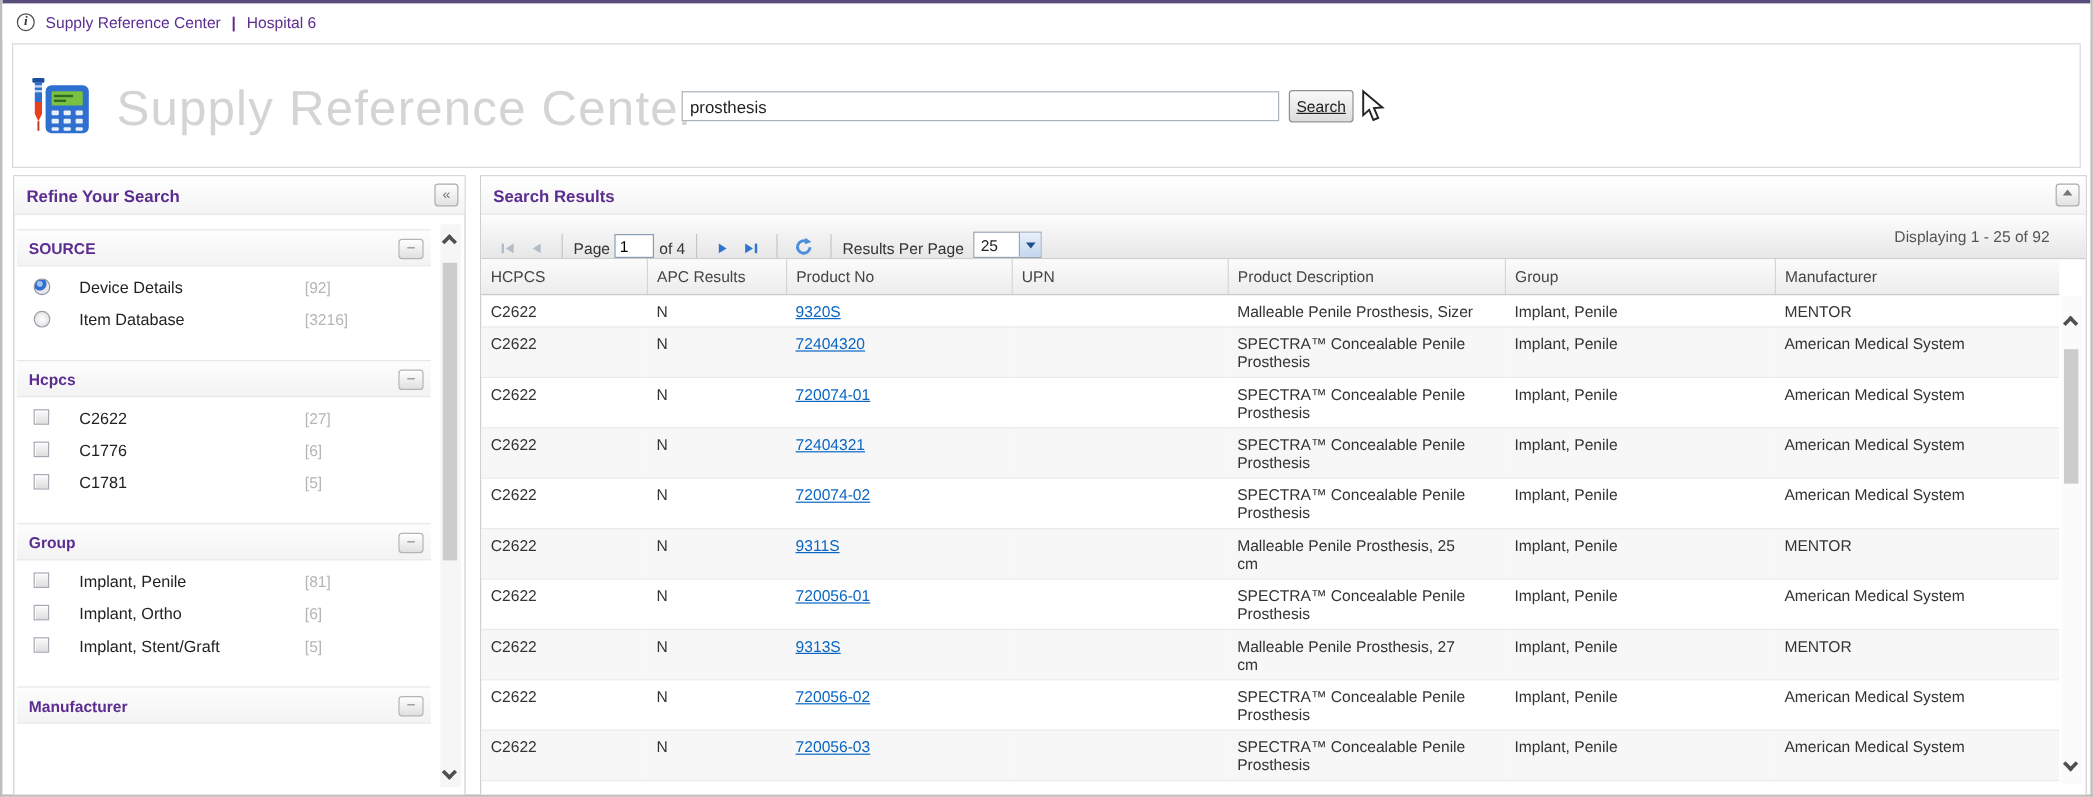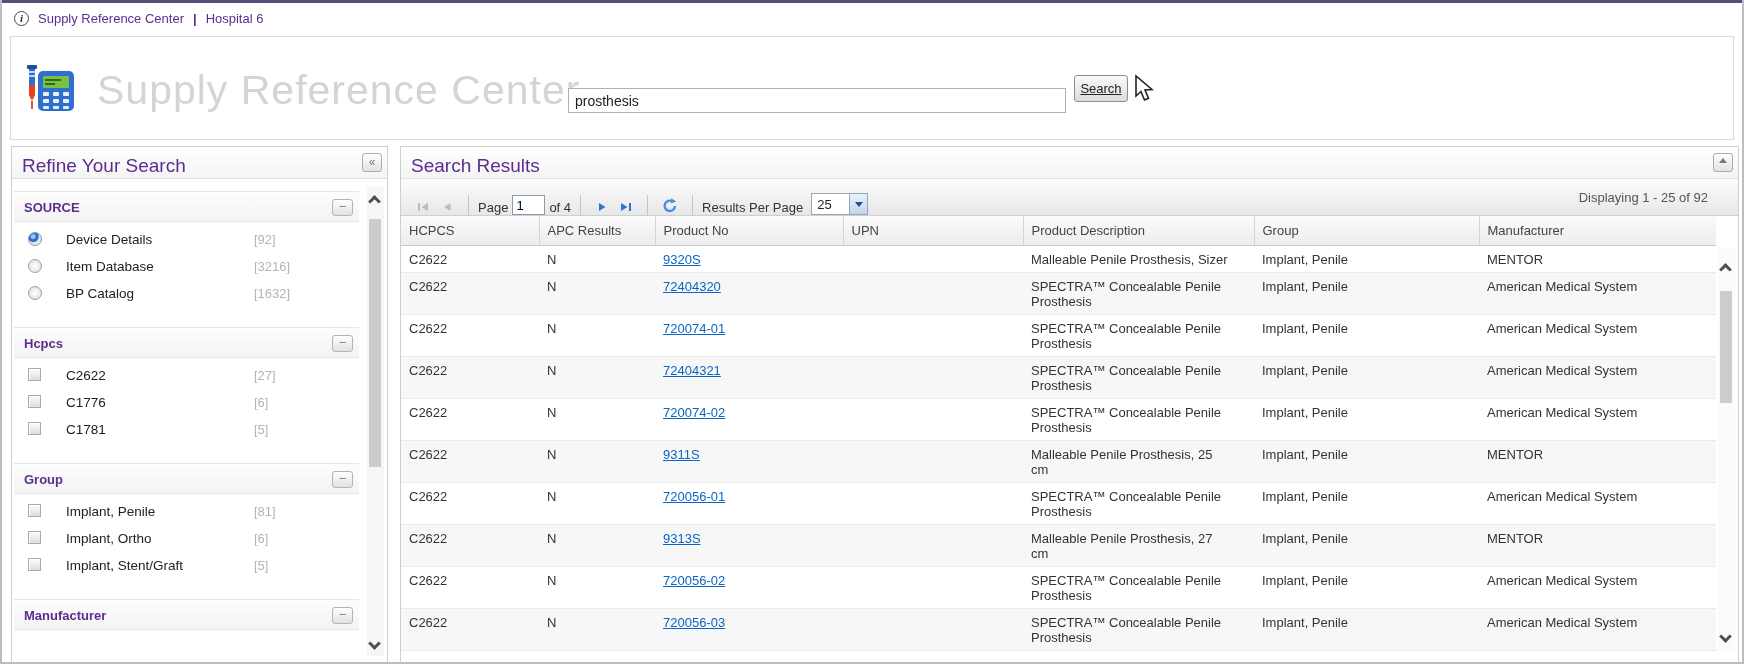--- a/index.html
+++ b/index.html
@@ -14,32 +14,32 @@
                 color:#333; font:bold italic 11px "Liberation Serif", serif;
                 display:flex; align-items:center; justify-content:center; }
   .toplink { color:#5c2d91; font-size:13px; text-decoration:none; cursor:pointer; }
   .topsep { color:#5c2d91; font-weight:bold; font-size:13px; }
   
   .header-box { position:absolute; left:8px; top:36px; right:8px; height:104px;
                 border:1px solid #d9d9d9; background:#fff; }
   .logo { position:absolute; left:12px; top:26px; }
   .app-title { position:absolute; left:86px; top:30px; font-size:41px; color:#d4d4d4; letter-spacing:1px; white-space:nowrap; }
   .search-input { position:absolute; left:557px; top:39px; width:498px; height:25px;
-                  border:1px solid #a9b2ba; font-size:14px; padding:2px 6px; color:#222; outline:none;margin-top:12px; }
+                  border:1px solid #a9b2ba; font-size:14px; padding:2px 6px; color:#222; outline:none; }
   .search-btn { position:absolute; left:1063px; top:38px; height:27px; width:54px;
                 background:linear-gradient(#fafafa,#dcdcdc); border:1px solid #8e8e8e;
                 border-radius:3px; font-size:13px; color:#222; cursor:pointer;text-decoration:underline; }
   .cursor { position:absolute; left:1130px; top:74px; z-index:50; }
   
   .panel { position:absolute; top:146px; bottom:-40px; border:1px solid #cfcfcf; background:#fff; }
   .sidebar { left:9px; width:377px; }
   .results { left:398px; width:1339px; }
   .panel-header { position:relative; height:32px; border-bottom:1px solid #e2e2e2;
                   background:linear-gradient(#ffffff,#f4f4f4); }
-  .panel-header .ttl { position:absolute; left:10px; top:8px; font-size:19px; font-weight:normal; color:#5c2d91; }
+  .panel-header .ttl { position:absolute; left:10px; top:8px; font-size:14px; font-weight:bold; color:#5c2d91; }
   .sq-btn { position:absolute; right:5px; top:6px; width:20px; height:19px;
             border:1px solid #ababab; border-radius:3px; background:linear-gradient(#fff,#e2e2e2);
             color:#777; font-size:12px; line-height:16px; text-align:center; cursor:pointer; }
   
   .sections { margin:9px 28px 0 2px; }
   .section { margin-top:12px; }
   .section + .section { margin-top:16px; }
   .sec-head { position:relative; height:31px; background:linear-gradient(#fdfdfd,#f3f3f3);
               border-top:1px solid #e7e7e7; border-bottom:1px solid #e7e7e7; }
   .sec-head .lbl { position:absolute; left:10px; top:8px; font-size:13px; font-weight:bold; color:#5c2d91; }
@@ -154,25 +154,20 @@
         <div class="items">
           <div class="f-item">
             <span class="ctl radio selected"></span>
             <span class="lbl">Device Details</span>
             <span class="cnt">[92]</span>
           </div>
           <div class="f-item">
             <span class="ctl radio"></span>
             <span class="lbl">Item Database</span>
             <span class="cnt">[3216]</span>
-          </div>
-          <div class="f-item">
-            <span class="ctl radio"></span>
-            <span class="lbl">BP Catalog</span>
-            <span class="cnt">[1632]</span>
           </div>
         </div>
       </div>
 
       <div class="section">
         <div class="sec-head">
           <span class="lbl">Hcpcs</span>
           <div class="minus-btn">−</div>
         </div>
         <div class="items">

